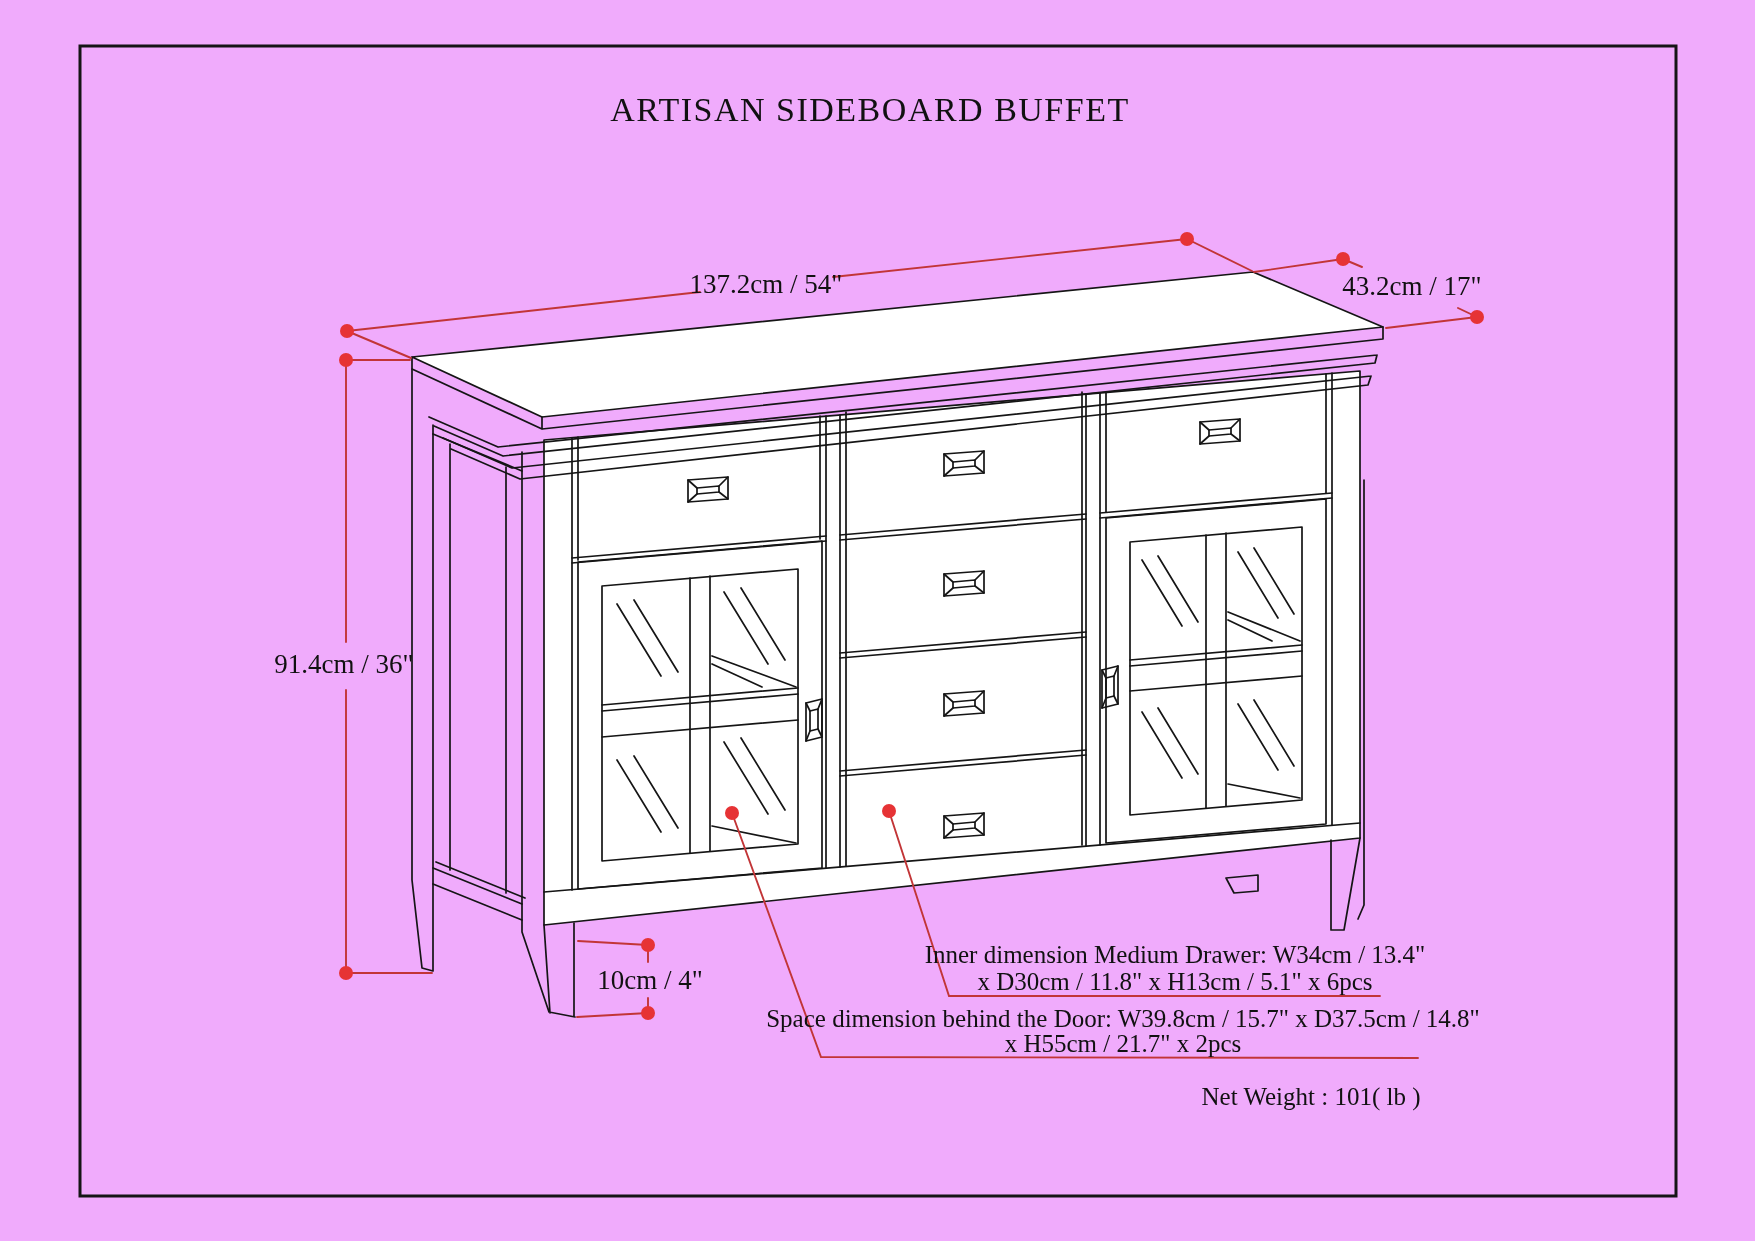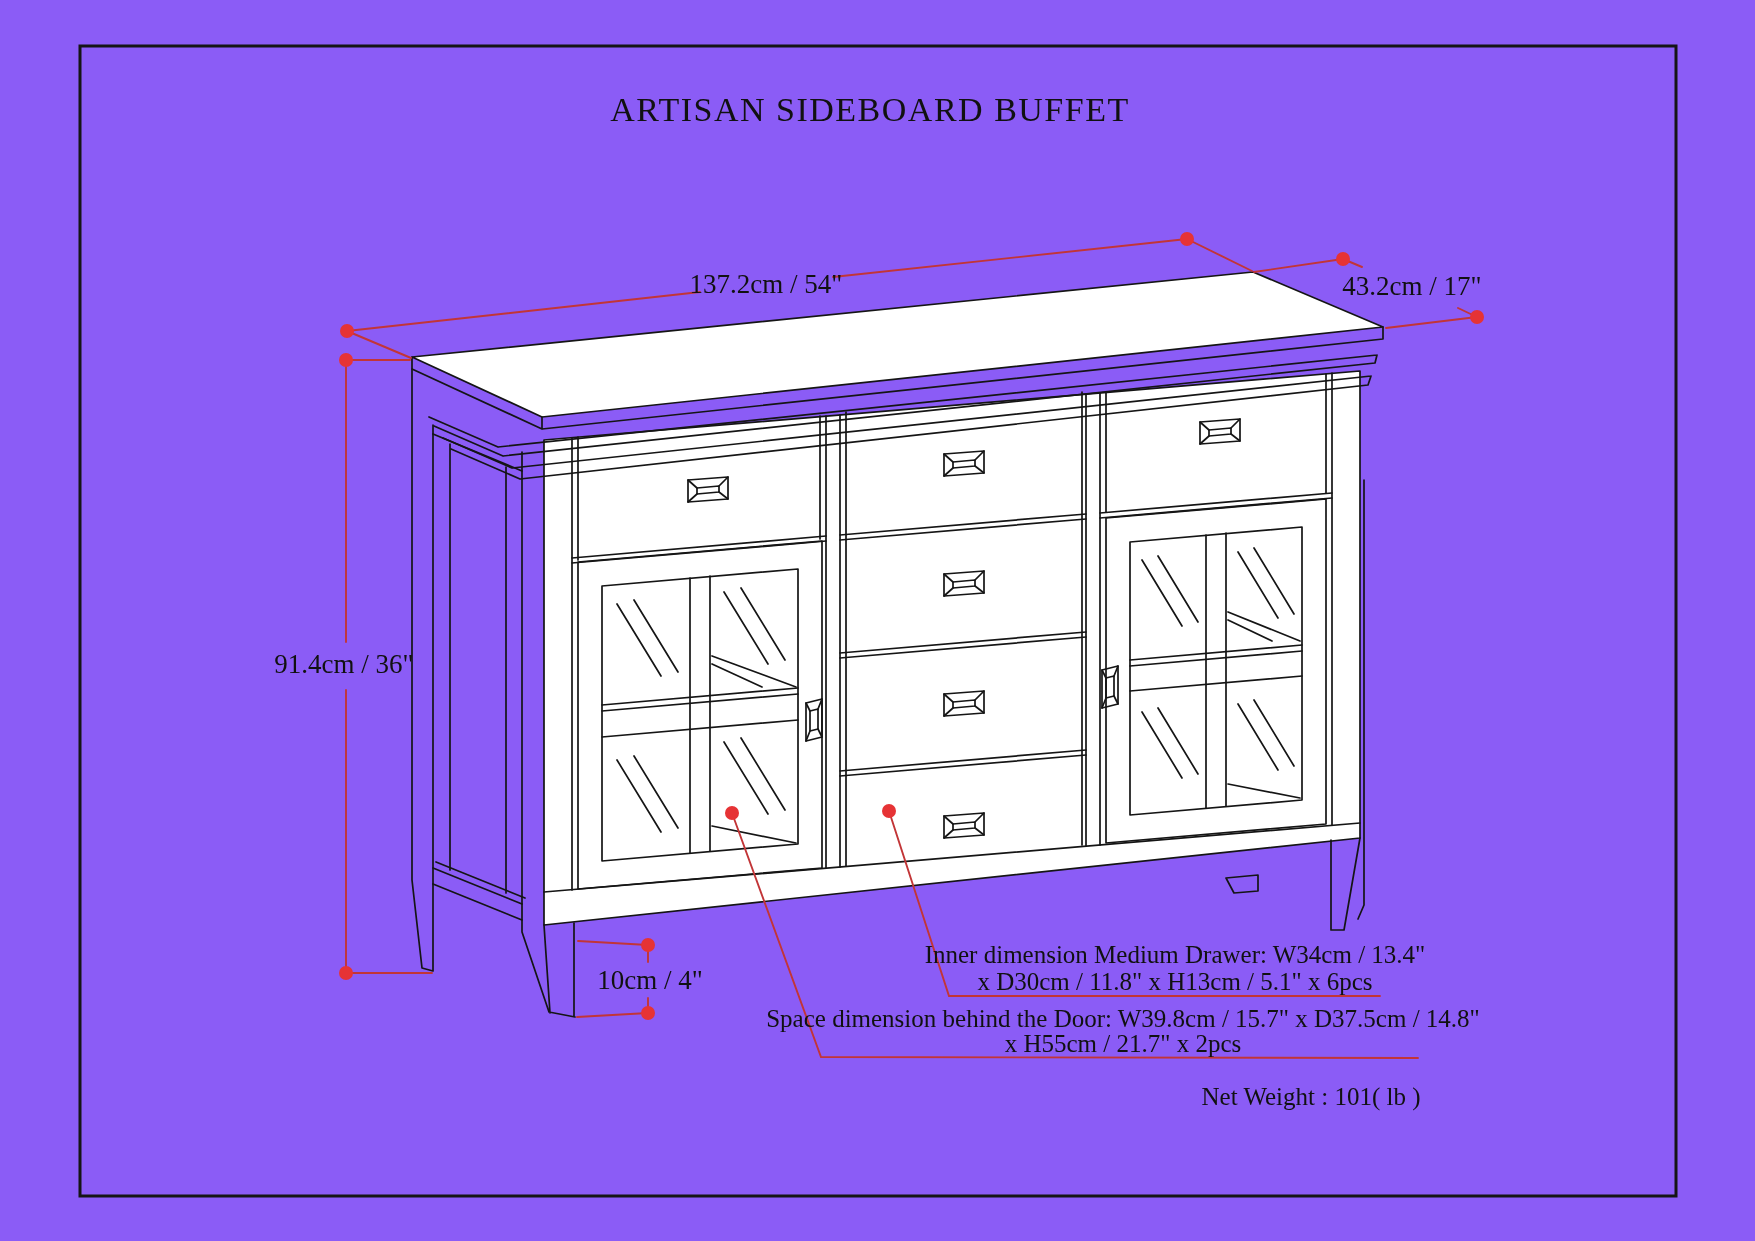--- a/index.html
+++ b/index.html
@@ -1,16 +1,16 @@
 <!DOCTYPE html>
 <html><head>
 <meta charset="utf-8">
 <style>
   html,body{margin:0;padding:0;background:#ffffff;}
-  .page{position:relative;width:1755px;height:1241px;background:#8b5cf6;overflow:hidden;
+  .page{position:relative;width:1755px;height:1241px;background:#f0abfc;overflow:hidden;
         font-family:"Liberation Serif","DejaVu Serif",serif;}
   svg{position:absolute;left:0;top:0;}
   text{font-family:"Liberation Serif","DejaVu Serif",serif;fill:#111;}
   .title-text{font-size:34px;letter-spacing:1.5px;}
   .dim-text{font-size:27px;}
   .note-text{font-size:25px;}
 </style>
 </head>
 <body>
 

